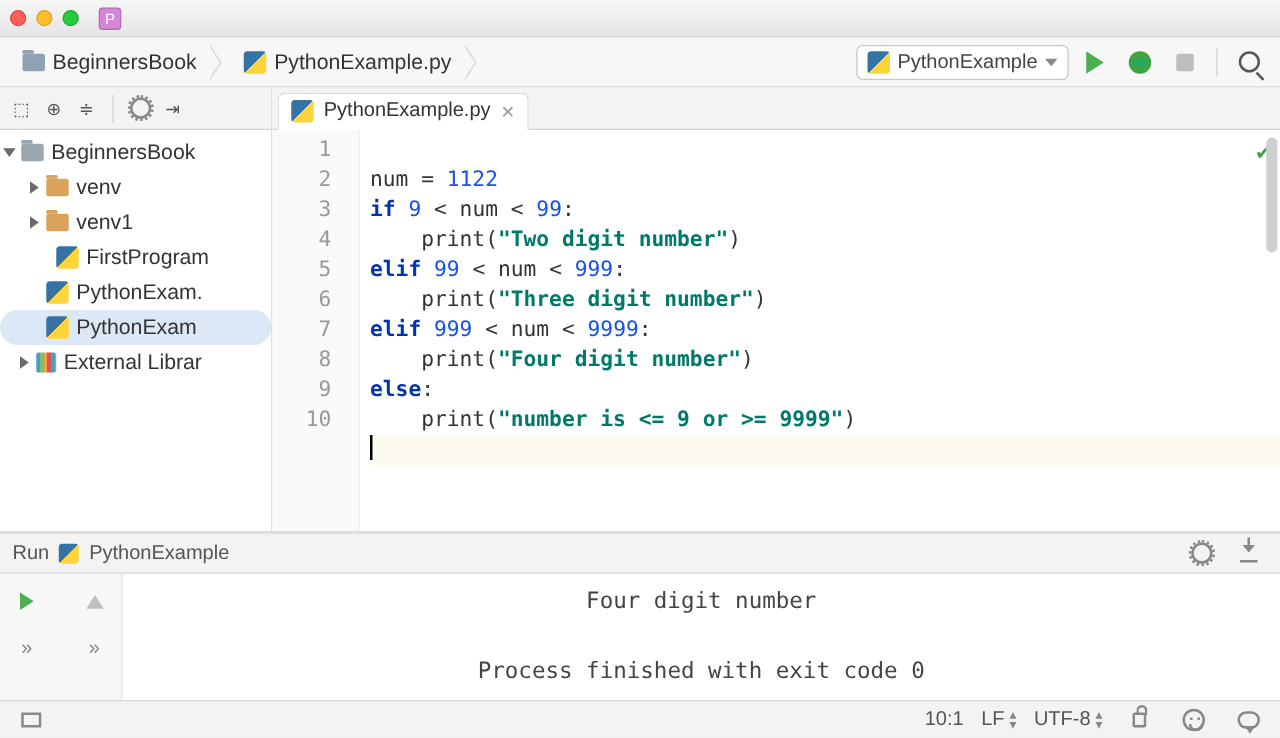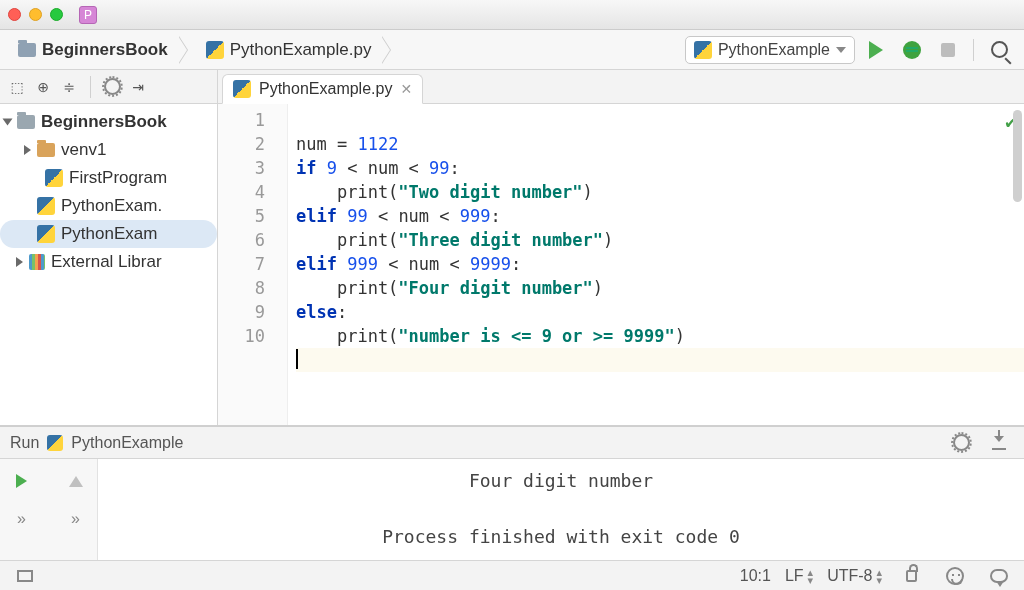--- a/index.html
+++ b/index.html
@@ -96,21 +96,21 @@
   .tree-row{display:flex;align-items:center;gap:6px;height:28px;white-space:nowrap;overflow:hidden;}
   .tri{width:0;height:0;border-top:5px solid transparent;border-bottom:5px solid transparent;border-left:7px solid #6a6a6a;}
   .tri.open{transform:rotate(90deg);}
   .tri.sp{visibility:hidden;}
   .folder-orange{width:18px;height:14px;background:#d9a35b;border-radius:2px;position:relative;}
   .folder-orange::before{content:"";position:absolute;top:-3px;left:0;width:9px;height:3px;background:#d9a35b;border-radius:1px 1px 0 0;}
   .folder-gray{width:18px;height:14px;background:#9aa7b0;border-radius:2px;position:relative;}
   .folder-gray::before{content:"";position:absolute;top:-3px;left:0;width:9px;height:3px;background:#9aa7b0;border-radius:1px 1px 0 0;}
   .lib-icon{width:16px;height:16px;background:repeating-linear-gradient(90deg,#4f9acb 0 3px,#79c267 3px 6px,#f2a24f 6px 9px,#d9544d 9px 12px);border-radius:2px;}
   .sel{background:#dce8f5;border-radius:14px;}
-  .bold{font-weight:700;}
+  .bold{font-weight:400;}
   
   .editor-area{flex:1;display:flex;flex-direction:column;background:#fff;overflow:hidden;}
   .tabs-row{
     height:34px;background:#f3f3f3;border-bottom:1px solid #d5d5d5;
     display:flex;align-items:flex-end;padding-left:4px;
   }
   .file-tab{
     display:flex;align-items:center;gap:8px;
     background:#fff;border:1px solid #d5d5d5;border-bottom:1px solid #fff;
     padding:5px 10px;border-radius:6px 6px 0 0;font-size:16px;
@@ -231,20 +231,25 @@
     </div>
     <div class="tree">
       <div class="tree-row" style="padding-left:4px">
         <span class="tri open"></span>
         <span class="folder-gray"></span>
         <span class="bold">BeginnersBook</span>
       </div>
       <div class="tree-row" style="padding-left:24px">
         <span class="tri"></span>
         <span class="folder-orange"></span>
+        <span>venv</span>
+      </div>
+      <div class="tree-row" style="padding-left:24px">
+        <span class="tri"></span>
+        <span class="folder-orange"></span>
         <span>venv1</span>
       </div>
       <div class="tree-row" style="padding-left:32px">
         <span class="tri sp"></span>
         <span class="py-icon"></span>
         <span>FirstProgram</span>
       </div>
       <div class="tree-row" style="padding-left:24px">
         <span class="tri sp"></span>
         <span class="py-icon"></span>

